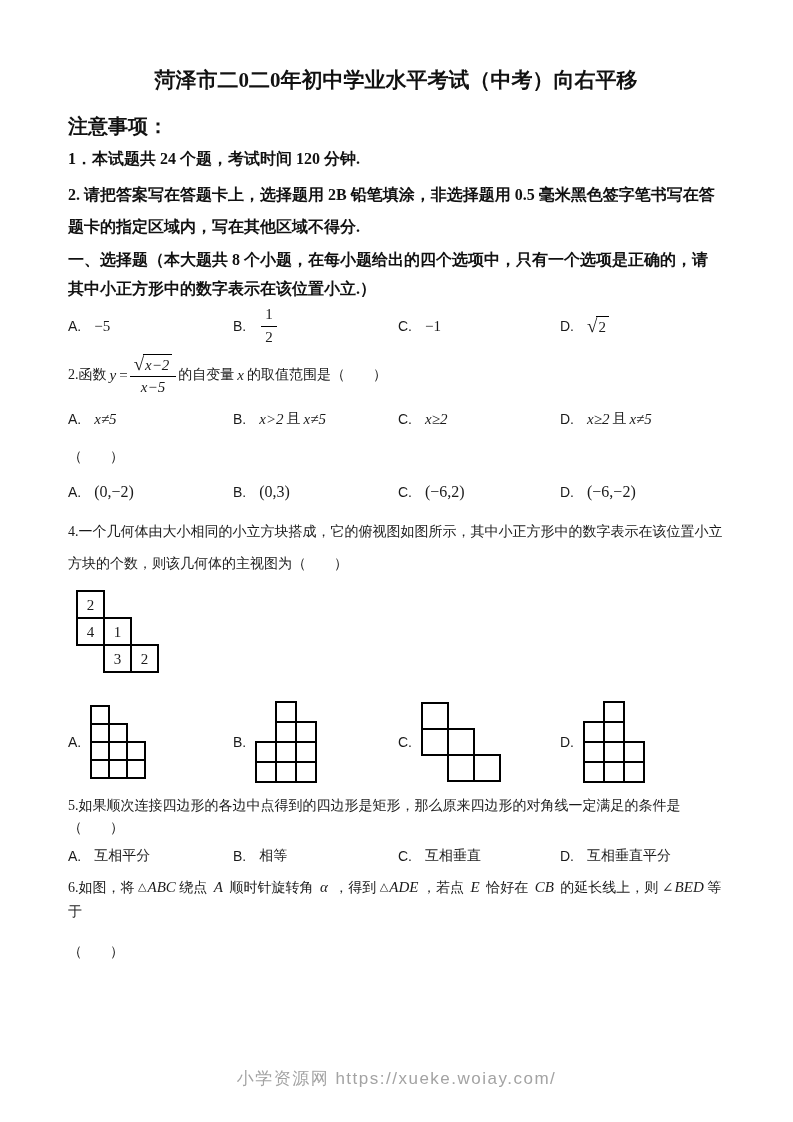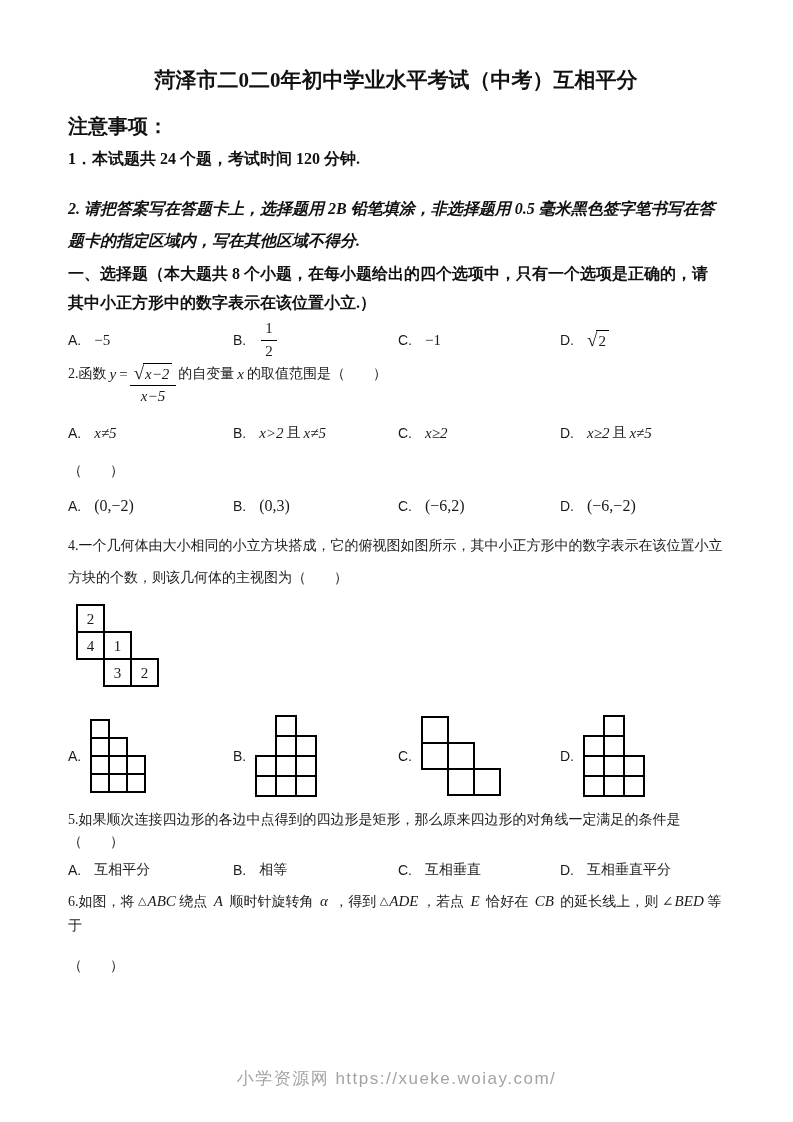--- a/index.html
+++ b/index.html
@@ -12,27 +12,27 @@
     padding:0 69px 0 68px;
     overflow:hidden;
     color:#1a1a1a;
     font-family:"Liberation Serif","DejaVu Serif",serif;
   }
   
   .title{margin-top:64px;font-size:21px;line-height:32px;font-weight:bold;text-align:center;color:#111;}
   .notice-h{margin-top:17px;font-size:20px;line-height:26px;font-weight:bold;color:#111;}
   .bold-line{font-size:16px;font-weight:bold;color:#111;}
   .n1{margin-top:8px;line-height:24px;}
-  .n2{margin-top:22px;font-style:italic;}
+  .n2{margin-top:8px;}
   .n2 .ln{line-height:32px;}
   .sec{margin-top:2px;}
   .sec .ln{line-height:29px;}
   .stem{font-size:14px;line-height:22px;color:#1a1a1a;}
   .q1s{margin-top:2px;}
-  .q2s{margin-top:2px;height:52px;display:flex;align-items:flex-start;flex-wrap:nowrap;}
+  .q2s{margin-top:2px;height:52px;display:flex;align-items:center;flex-wrap:nowrap;}
   .q3s{margin-top:12px;}
   .q3p{margin-top:15px;line-height:22px;}
   .q4s{margin-top:11px;}
   .q4s .ln{line-height:32px;}
   .q5s{margin-top:9px;}
   .q6s{margin-top:7px;line-height:24px;}
   .q6p{margin-top:17px;line-height:22px;}
   
   .optrow{display:grid;grid-template-columns:165px 165px 162px 1fr;align-items:center;}
   .q1o{margin-top:2px;height:42px;}
@@ -69,21 +69,21 @@
   
   .footer{position:absolute;left:0;right:0;bottom:32px;text-align:center;
           font-family:"Liberation Sans","DejaVu Sans",sans-serif;
           font-size:17px;color:#a3a3a3;letter-spacing:1.5px;}
 </style>
 </head>
 <body>
 
 <div class="page">
 
-  <div class="title">菏泽市二0二0年初中学业水平考试（中考）互相平分</div>
+  <div class="title">菏泽市二0二0年初中学业水平考试（中考）向右平移</div>
 
   <div class="notice-h">注意事项：</div>
   <div class="bold-line n1">1．本试题共 24 个题，考试时间 120 分钟.</div>
   <div class="n2">
     <div class="bold-line ln">2. 请把答案写在答题卡上，选择题用 2B 铅笔填涂，非选择题用 0.5 毫米黑色签字笔书写在答</div>
     <div class="bold-line ln">题卡的指定区域内，写在其他区域不得分.</div>
   </div>
 
   <div class="sec">
     <div class="bold-line ln">一、选择题（本大题共 8 个小题，在每小题给出的四个选项中，只有一个选项是正确的，请</div>

